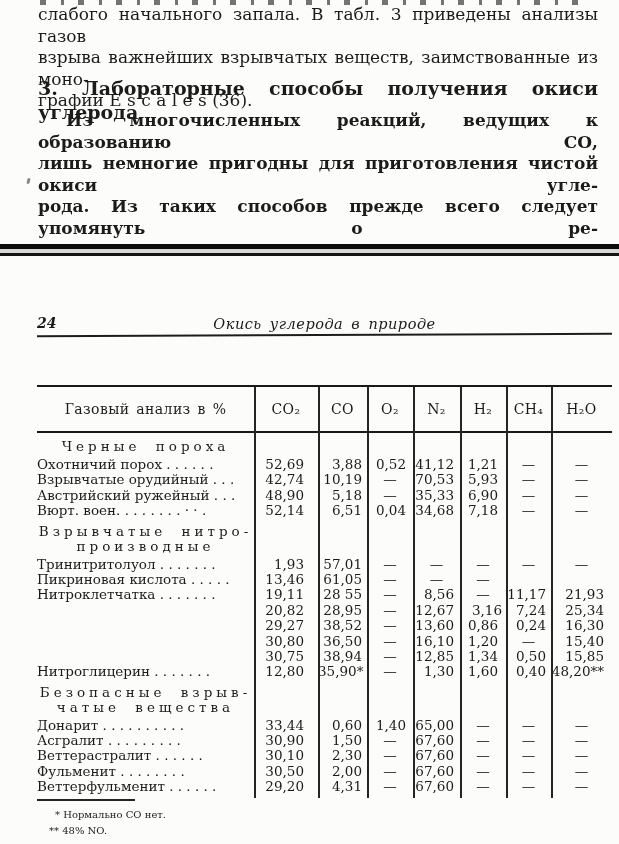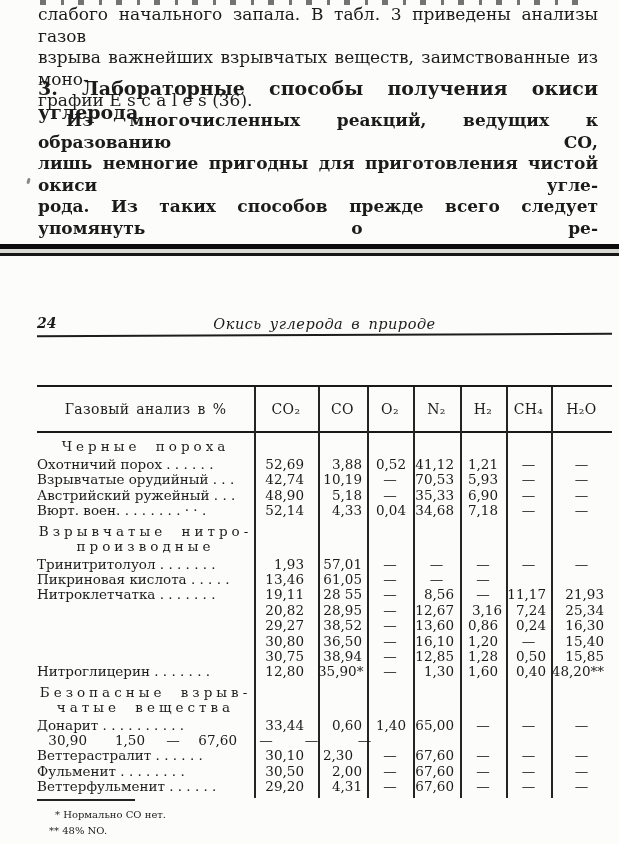--- a/index.html
+++ b/index.html
@@ -144,21 +144,21 @@
           <div class="cell num" style="width: 49px; padding-right: 5px;">5,18</div>
           <div class="cell dash" style="width: 46px;">—</div>
           <div class="cell num" style="width: 47px; padding-right: 6px;">35,33</div>
           <div class="cell num" style="width: 46px; padding-right: 8px;">6,90</div>
           <div class="cell dash" style="width: 45px;">—</div>
           <div class="cell dash" style="width: 61px;">—</div>
         </div>
         <div class="trow">
           <div class="tlabel" style="width: 217px;">Вюрт. воен.  .  .  .  .  .  .  .  ·  ·  .</div>
           <div class="cell num" style="width: 64px; padding-right: 14px;">52,14</div>
-          <div class="cell num" style="width: 49px; padding-right: 5px;">4,33</div>
+          <div class="cell num" style="width: 49px; padding-right: 5px;">6,51</div>
           <div class="cell num" style="width: 46px; padding-right: 7px;">0,04</div>
           <div class="cell num" style="width: 47px; padding-right: 6px;">34,68</div>
           <div class="cell num" style="width: 46px; padding-right: 8px;">7,18</div>
           <div class="cell dash" style="width: 45px;">—</div>
           <div class="cell dash" style="width: 61px;">—</div>
         </div>
         <div class="sec" style="width: 217px;">
           <div class="sec-line">Взрывчатые нитро-</div>
           <div class="sec-line">производные</div>
         </div>
@@ -221,21 +221,21 @@
           <div class="cell num" style="width: 46px; padding-right: 8px;">1,20</div>
           <div class="cell dash" style="width: 45px;">—</div>
           <div class="cell num" style="width: 61px; padding-right: 8px;">15,40</div>
         </div>
         <div class="trow">
           <div class="tlabel" style="width: 217px;"></div>
           <div class="cell num" style="width: 64px; padding-right: 14px;">30,75</div>
           <div class="cell num" style="width: 49px; padding-right: 5px;">38,94</div>
           <div class="cell dash" style="width: 46px;">—</div>
           <div class="cell num" style="width: 47px; padding-right: 6px;">12,85</div>
-          <div class="cell num" style="width: 46px; padding-right: 8px;">1,28</div>
+          <div class="cell num" style="width: 46px; padding-right: 8px;">1,34</div>
           <div class="cell num" style="width: 45px; padding-right: 5px;">0,50</div>
           <div class="cell num" style="width: 61px; padding-right: 8px;">15,85</div>
         </div>
         <div class="trow">
           <div class="tlabel" style="width: 217px;">Нитроглицерин  .  .  .  .  .  .  .</div>
           <div class="cell num" style="width: 64px; padding-right: 14px;">12,80</div>
           <div class="cell num" style="width: 49px; padding-right: 5px;">35,90*</div>
           <div class="cell dash" style="width: 46px;">—</div>
           <div class="cell num" style="width: 47px; padding-right: 6px;">1,30</div>
           <div class="cell num" style="width: 46px; padding-right: 8px;">1,60</div>
@@ -250,32 +250,33 @@
           <div class="tlabel" style="width: 217px;">Донарит .  .  .  .  .  .  .  .  .  .</div>
           <div class="cell num" style="width: 64px; padding-right: 14px;">33,44</div>
           <div class="cell num" style="width: 49px; padding-right: 5px;">0,60</div>
           <div class="cell num" style="width: 46px; padding-right: 7px;">1,40</div>
           <div class="cell num" style="width: 47px; padding-right: 6px;">65,00</div>
           <div class="cell dash" style="width: 46px;">—</div>
           <div class="cell dash" style="width: 45px;">—</div>
           <div class="cell dash" style="width: 61px;">—</div>
         </div>
         <div class="trow">
+          <div class="tlabel" style="width: 217px;">Асгралит  .  .  .  .  .  .  .  .  .</div>
           <div class="cell num" style="width: 64px; padding-right: 14px;">30,90</div>
           <div class="cell num" style="width: 49px; padding-right: 5px;">1,50</div>
           <div class="cell dash" style="width: 46px;">—</div>
           <div class="cell num" style="width: 47px; padding-right: 6px;">67,60</div>
           <div class="cell dash" style="width: 46px;">—</div>
           <div class="cell dash" style="width: 45px;">—</div>
           <div class="cell dash" style="width: 61px;">—</div>
         </div>
         <div class="trow">
           <div class="tlabel" style="width: 217px;">Веттерастралит  .  .  .  .  .  .</div>
           <div class="cell num" style="width: 64px; padding-right: 14px;">30,10</div>
-          <div class="cell num" style="width: 49px; padding-right: 14px;">2,30</div>
+          <div class="cell num" style="width: 49px; padding-right: 5px;">2,30</div>
           <div class="cell dash" style="width: 46px;">—</div>
           <div class="cell num" style="width: 47px; padding-right: 6px;">67,60</div>
           <div class="cell dash" style="width: 46px;">—</div>
           <div class="cell dash" style="width: 45px;">—</div>
           <div class="cell dash" style="width: 61px;">—</div>
         </div>
         <div class="trow">
           <div class="tlabel" style="width: 217px;">Фульменит  .  .  .  .  .  .  .  .</div>
           <div class="cell num" style="width: 64px; padding-right: 14px;">30,50</div>
           <div class="cell num" style="width: 49px; padding-right: 5px;">2,00</div>

